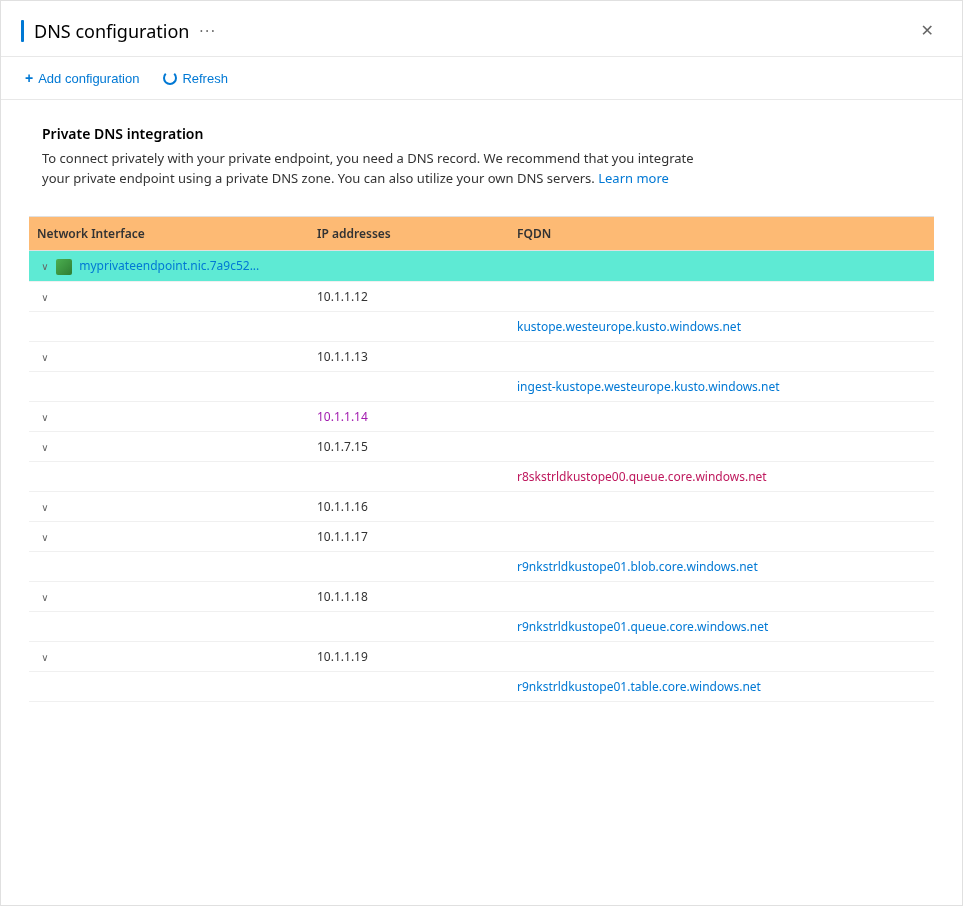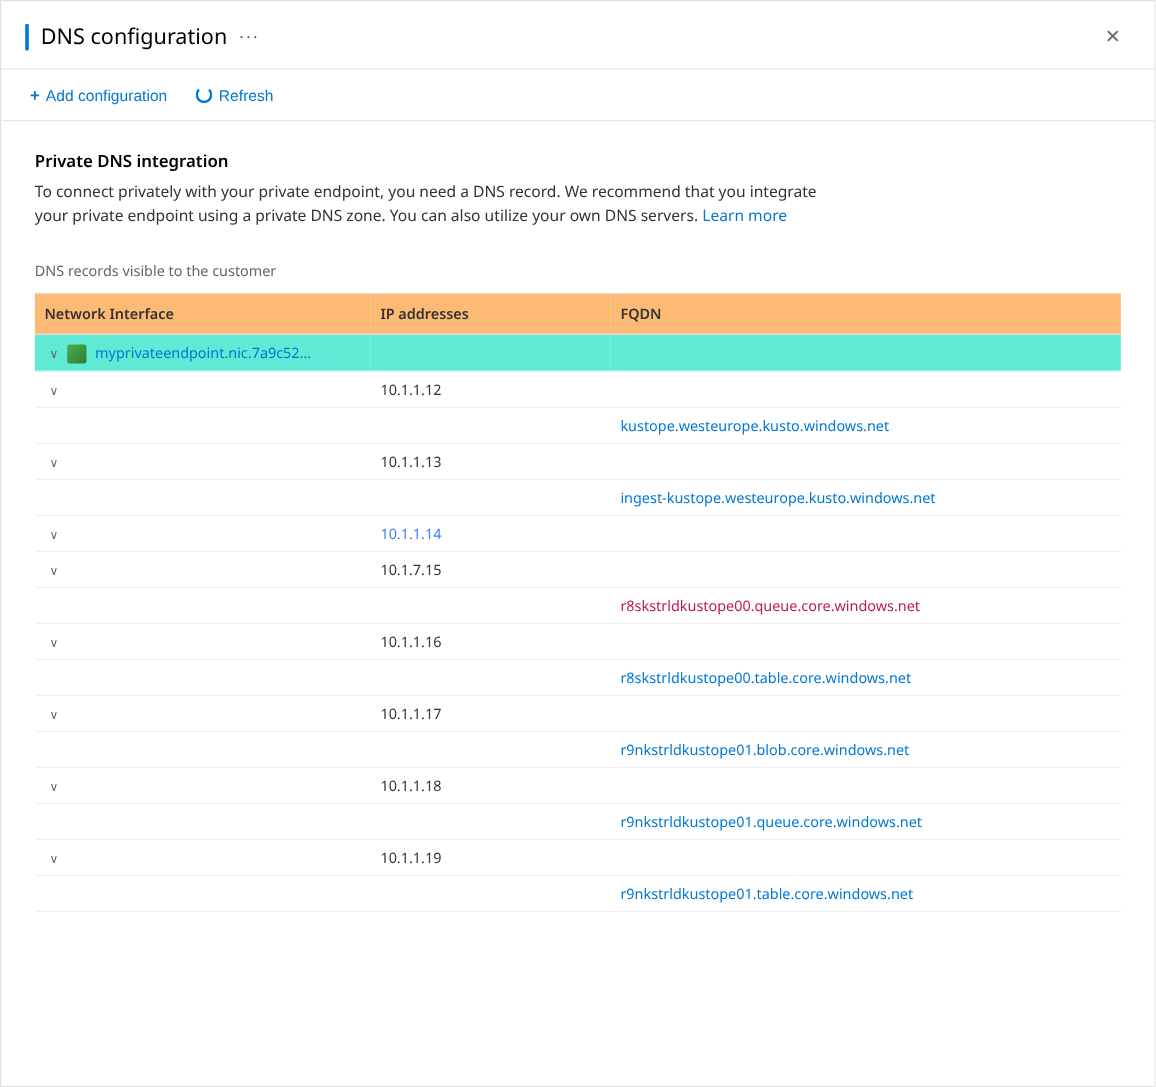--- a/index.html
+++ b/index.html
@@ -181,31 +181,30 @@
       <span>Add configuration</span>
     </button>
     <button class="toolbar-btn">
       <span style="display:inline-block;width:14px;height:14px;border:2px solid #0078d4;border-top-color:transparent;border-radius:50%;vertical-align:middle;"></span>
       <span>Refresh</span>
     </button>
   </div>
 
   <div class="content">
 
-    <div style="margin-bottom:28px;">
+    <div style="margin-bottom:28px;margin-left:13px;">
       <div class="section-title">Private DNS integration</div>
       <div class="section-desc">
         <span>To connect privately with your private endpoint, you need a DNS record. We recommend that you integrate your private endpoint using a private DNS zone. You can also utilize your own DNS servers.</span>
         <span> </span>
         <a class="link-text">Learn more</a>
       </div>
     </div>
 
     <div>
-      <div class="fqdn-subtitle">DNS records visible to the customer</div>
 
       <table class="table">
         <thead>
           <tr>
             <th class="col-network">Network Interface</th>
             <th class="col-ip">IP addresses</th>
             <th class="col-fqdn">FQDN</th>
           </tr>
         </thead>
         <tbody id="table-body">
@@ -241,46 +240,41 @@
     </tr>
             <tr>
       <td class="sub-indent2"></td>
       <td></td>
       <td style="color:#0078d4;">ingest-kustope.westeurope.kusto.windows.net</td>
     </tr>
             <tr>
       <td class="sub-indent">
         <span class="chevron">∨</span>
       </td>
-      <td style="color:#3b82f6;">10.1.1.14</td>
+      <td style="color:#a21caf;">10.1.1.14</td>
       <td></td>
     </tr>
             <tr>
       <td class="sub-indent">
         <span class="chevron">∨</span>
       </td>
       <td style="color:#333;">10.1.7.15</td>
       <td></td>
     </tr>
             <tr>
       <td class="sub-indent2"></td>
       <td></td>
       <td style="color:#be185d;">r8skstrldkustope00.queue.core.windows.net</td>
     </tr>
             <tr>
       <td class="sub-indent">
         <span class="chevron">∨</span>
       </td>
       <td style="color:#333;">10.1.1.16</td>
       <td></td>
-    </tr>
-            <tr>
-      <td class="sub-indent2"></td>
-      <td></td>
-      <td style="color:#0078d4;">r8skstrldkustope00.table.core.windows.net</td>
     </tr>
             <tr>
       <td class="sub-indent">
         <span class="chevron">∨</span>
       </td>
       <td style="color:#333;">10.1.1.17</td>
       <td></td>
     </tr>
             <tr>
       <td class="sub-indent2"></td>

